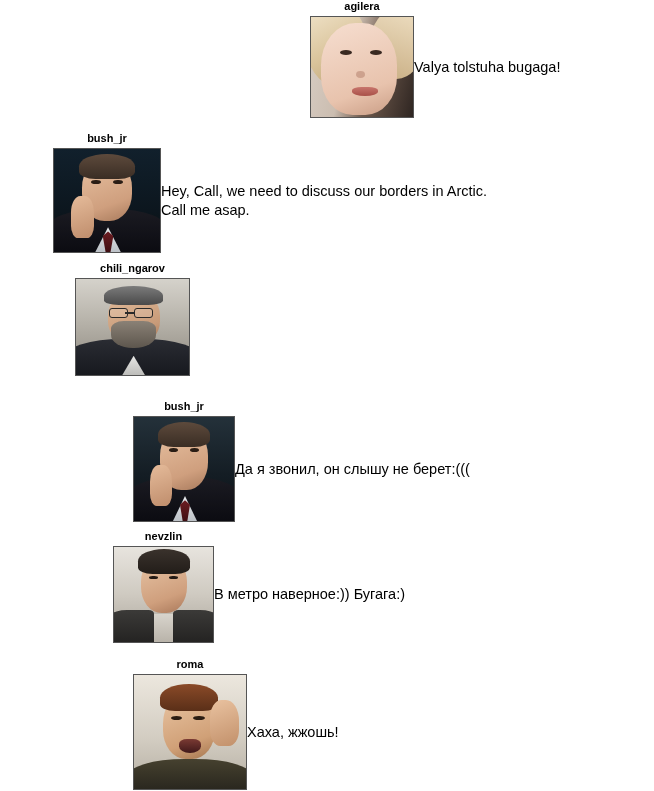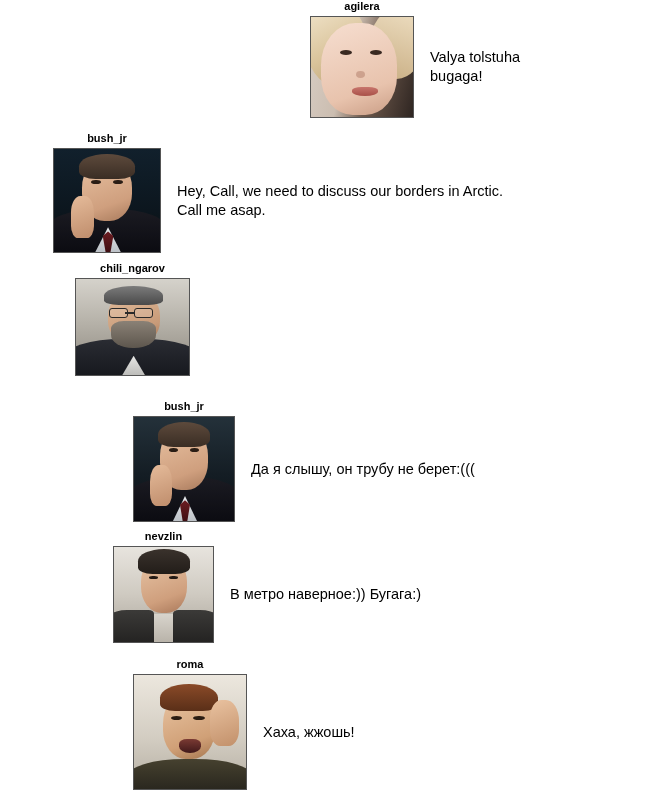--- a/index.html
+++ b/index.html
@@ -40,21 +40,20 @@
     box-sizing: border-box;
     overflow: hidden;
     position: relative;
     flex: 0 0 auto;
     background: #cfcfcf;
   }
   .msg {
     font-size: 14.5px;
     line-height: 19px;
     color: #000000;
-    padding-left: 16px;
     white-space: pre-line;
     align-self: center;
   }
 
   
   .ph { position: absolute; }
   .fill { position: absolute; left: 0; top: 0; right: 0; bottom: 0; }
 
   
   .a-bg { background: linear-gradient(105deg,#d9cfc6 0%, #cbbdb0 38%, #6f5a4d 60%, #2e2521 100%); }
@@ -169,21 +168,21 @@
         <div class="fill b-bgl ph"></div>
         <div class="ph b-suit"></div>
         <div class="ph b-shirt"></div>
         <div class="ph b-tie"></div>
         <div class="ph b-face"></div>
         <div class="ph b-hair"></div>
         <div class="ph b-eye" style="left:35%;"></div>
         <div class="ph b-eye" style="left:56%;"></div>
         <div class="ph b-hand"></div>
       </div>
-      <div class="msg">Да я слышу, он трубу не берет:(((</div>
+      <div class="msg">Да я звонил, он слышу не берет:(((</div>
     </div>
   </div>
 
   <div class="post" style="left:113px; top:530px;">
     <div class="nick" style="width:101px;">nevzlin</div>
     <div class="row">
       <div class="avatar" style="width:101px; height:97px;">
         <div class="fill n-bg ph"></div>
         <div class="ph n-shirt"></div>
         <div class="ph n-jacket"></div>

